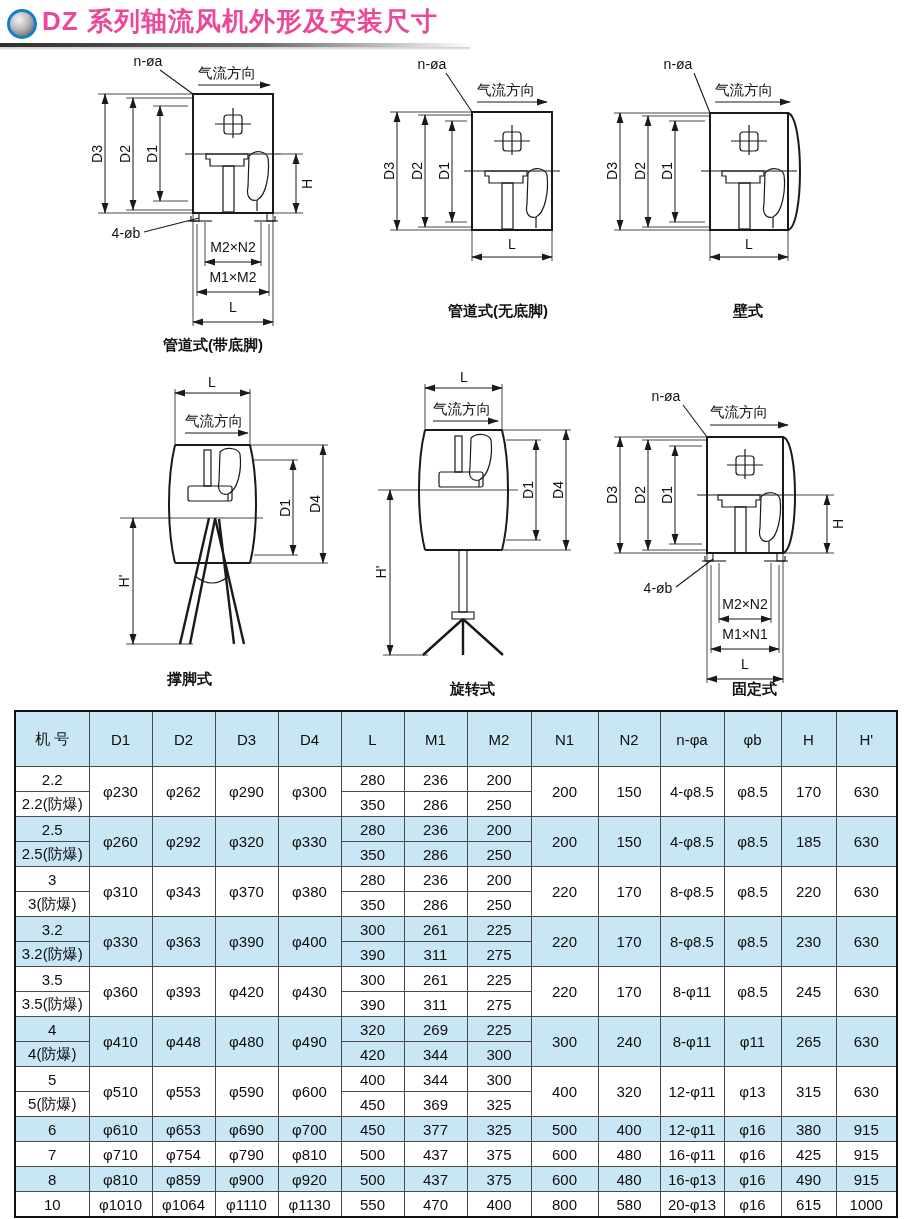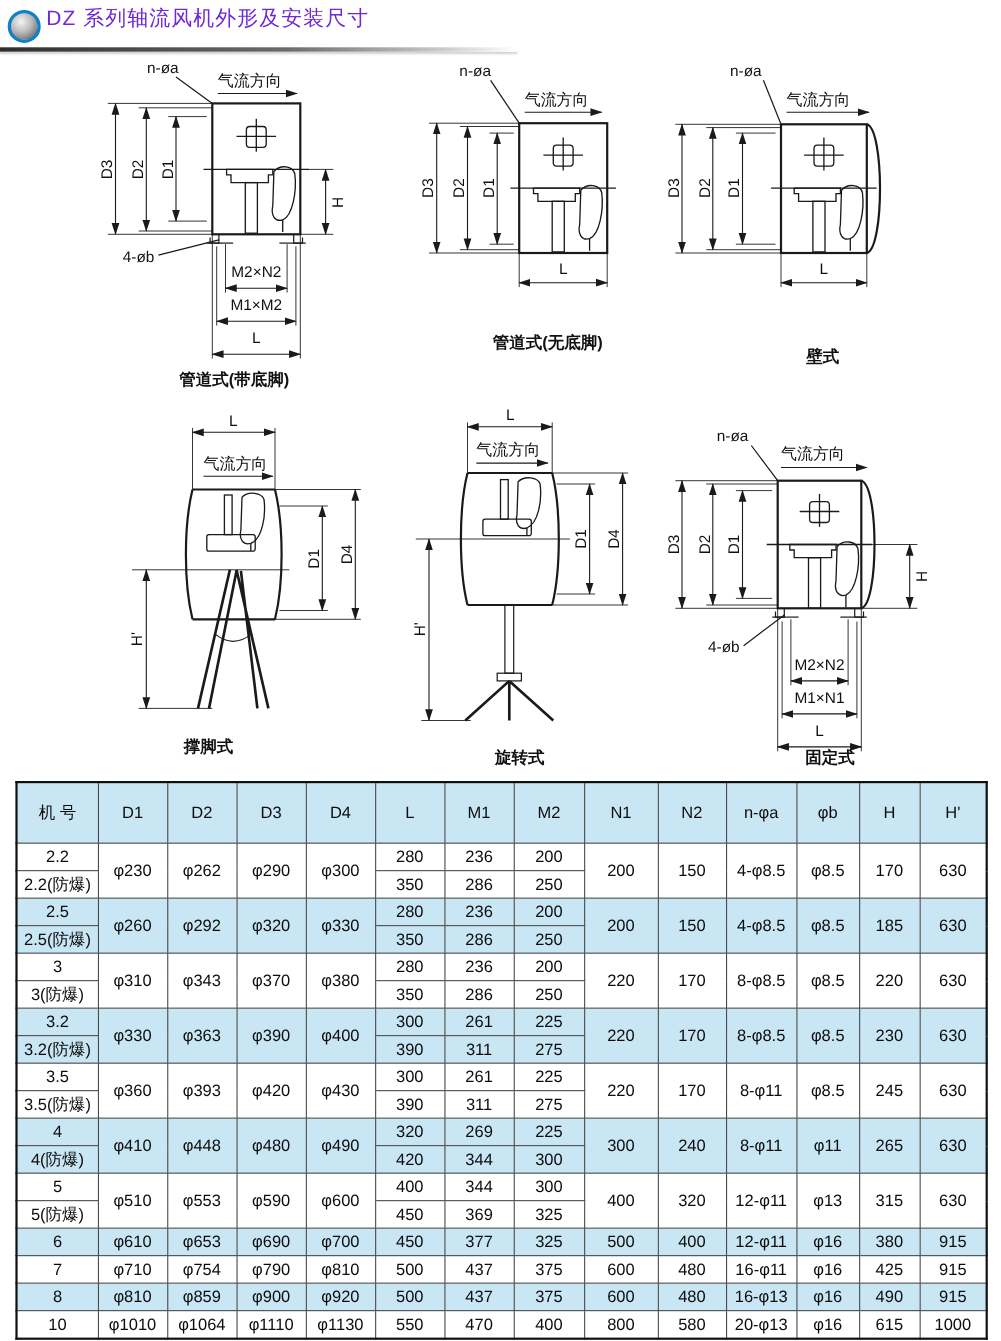--- a/index.html
+++ b/index.html
@@ -2,21 +2,21 @@
 <html><head>
 <meta charset="utf-8">
 <style>
   html,body{margin:0;padding:0;background:#ffffff;}
   #page{position:relative;width:910px;height:1219px;background:#fff;overflow:hidden;
         font-family:"Liberation Sans",sans-serif;color:#111;}
   
   .hdr{position:absolute;left:0;top:0;width:910px;height:56px;}
   .bullet{position:absolute;left:7px;top:9px;width:24px;height:24px;border:3px solid #1181c7;
           border-radius:50%;background:radial-gradient(circle at 38% 32%, #f4f4f4 0%, #b9b9b9 45%, #4d4d4d 100%);}
-  .title{position:absolute;left:42px;top:4px;font-size:19px;font-weight:normal;color:#6d28d9;
+  .title{position:absolute;left:42px;top:4px;font-size:26px;font-weight:bold;color:#ec4899;
          letter-spacing:1px;white-space:nowrap;}
   .rule{position:absolute;left:0;top:43px;width:470px;height:4px;
         background:linear-gradient(to right,#2e2e2e 0%,#6a6a6a 55%,#c9c9c9 85%,rgba(255,255,255,0) 100%);
         box-shadow:0 2px 2px rgba(0,0,0,0.18);}
   
   svg{position:absolute;overflow:visible;}
   .thick{stroke:#1a1a1a;stroke-width:2;fill:none;}
   .ln{stroke:#1a1a1a;stroke-width:1.1;fill:none;}
   .int *{stroke:#1a1a1a;stroke-width:1.2;fill:none;}
   .ext{stroke:#1a1a1a;stroke-width:0.8;fill:none;}
@@ -161,21 +161,21 @@
     <text class="lab" transform="rotate(-90,64,116)" x="64" y="120">D1</text>
     <text class="lab" x="74" y="14">n-øa</text>
     <line class="ln" x1="90" y1="18" x2="106" y2="58"></line>
     <text class="cn" x="111" y="40">气流方向</text>
     <line class="dim" x1="111" y1="47" x2="186" y2="47" style="marker-start:none"></line>
     <text class="lab" x="145" y="194">L</text>
     <line class="ext" x1="106" y1="175" x2="106" y2="206"></line>
       <line class="ext" x1="184" y1="175" x2="184" y2="206"></line>
     <line class="dim" x1="106" y1="202" x2="184" y2="202"></line>
   </svg>
-  <div class="cap" style="left:733px;top:315px">壁式</div>
+  <div class="cap" style="left:733px;top:302px">壁式</div>
 
   <svg style="left:108px;top:378px" width="240" height="306" viewBox="0 0 240 306">
     <line class="ext" x1="67" y1="11" x2="67" y2="67"></line>
       <line class="ext" x1="142" y1="11" x2="142" y2="67"></line>
     <line class="dim" x1="67" y1="15" x2="142" y2="15"></line>
     <text class="lab" x="104" y="9">L</text>
     <path class="thick" d="M67,67 H142 M67,185 H142 M67,67 C59,100 59,152 67,185 M142,67 C150,100 150,152 142,185"></path>
     <use href="#fan-int2" x="104" y="124"></use>
     <text class="cn" x="77" y="48">气流方向</text>
     <line class="dim" x1="77" y1="55" x2="140" y2="55" style="marker-start:none"></line>

